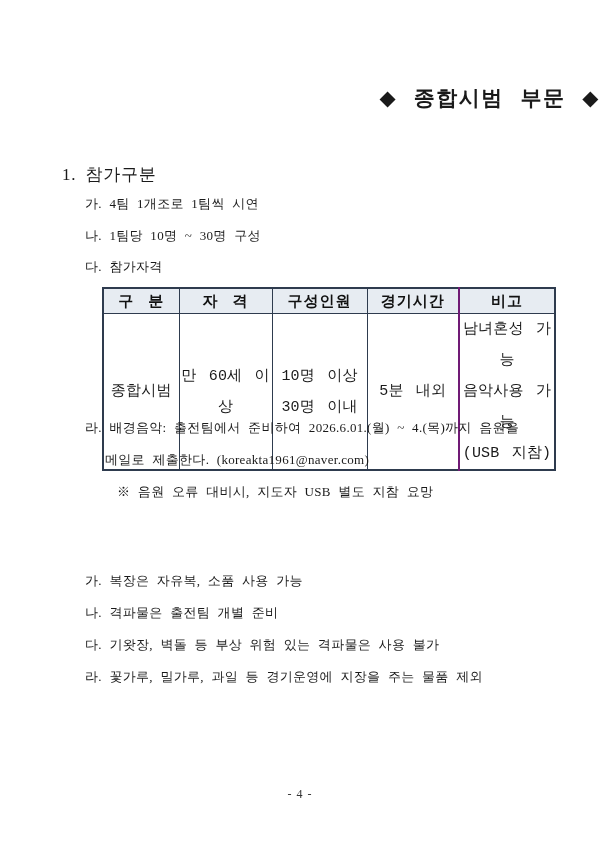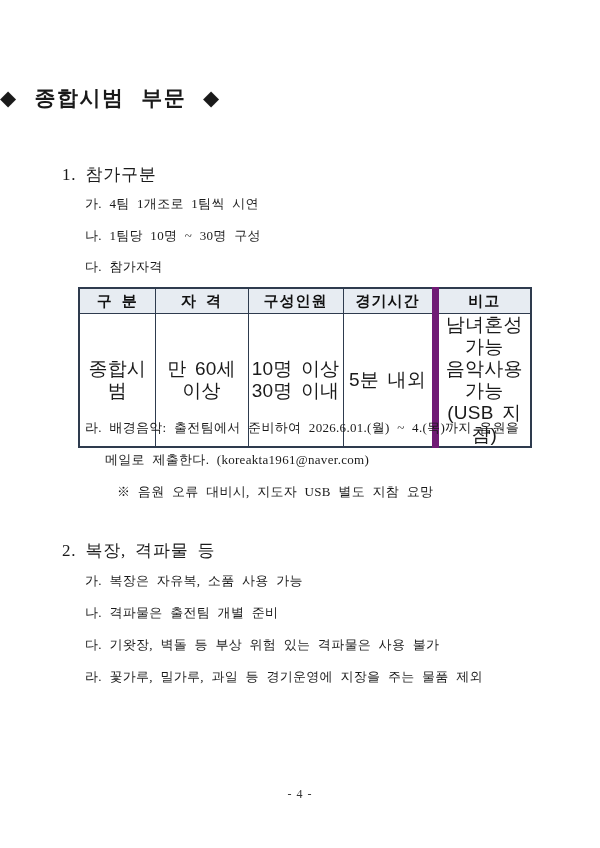--- a/index.html
+++ b/index.html
@@ -9,21 +9,21 @@
     height: 848px;
     background: #ffffff;
     overflow: hidden;
     font-family: "Liberation Serif", "DejaVu Serif", serif;
     color: #1a1a1a;
   }
   .doc-title {
     position: absolute;
     top: 84px; left: 0;
     width: 600px;
-    text-align: left;
+    text-align: right;
     font-size: 21px;
     font-weight: bold;
     letter-spacing: 1.5px;
     word-spacing: 10px;
   }
   .sec-heading {
     position: absolute;
     left: 62px;
     font-size: 17px;
     font-weight: normal;
@@ -34,51 +34,51 @@
   .item {
     position: absolute;
     left: 85px;
     font-size: 13px;
     letter-spacing: 0.3px;
     word-spacing: 4px;
     white-space: nowrap;
   }
   .spec-table {
     position: absolute;
-    top: 287px; left: 78px;
+    top: 287px; left: 102px;
     border-collapse: collapse;
     table-layout: fixed;
     width: 452px;
     border: 2px solid #2e3b4e;
-    font-family: Liberation Sans, sans-serif;
+    font-family: Liberation Mono, monospace;
   }
   .spec-table th, .spec-table td {
     border: 1px solid #2e3b4e;
     text-align: center;
     vertical-align: middle;
     padding: 0;
     overflow: hidden;
   }
   .spec-table th {
     background: #e7ecf2;
     height: 24px;
     font-size: 15px;
     font-weight: bold;
     letter-spacing: 1px;
     word-spacing: 4px;
     color: #111111;
   }
   .spec-table td {
     height: 88px;
-    font-size: 19px;
+    font-size: 15px;
     letter-spacing: 0.2px;
     word-spacing: 3px;
-    line-height: 22px;
+    line-height: 31px;
   }
-  .spec-table .col-bigo { border-left: 7px solid #701a75; margin-top: 40px; }
+  .spec-table .col-bigo { border-left: 2px solid #701a75; margin-top: 40px; }
   .page-footer {
     position: absolute;
     top: 787px; left: 0;
     width: 600px;
     text-align: center;
     font-size: 12px;
     letter-spacing: 1px;
     color: #333333;
   }
 </style>
@@ -126,21 +126,20 @@
           <span>(USB 지참)</span>
         </td>
       </tr>
     </tbody>
   </table>
 
   <div class="item" style="top:419px">라. 배경음악: 출전팀에서 준비하여 2026.6.01.(월) ~ 4.(목)까지 음원을</div>
   <div class="item" style="top:451px; left:105px">메일로 제출한다. (koreakta1961@naver.com)</div>
   <div class="item" style="top:483px; left:117px">※ 음원 오류 대비시, 지도자 USB 별도 지참 요망</div>
 
-  <div class="sec-heading" style="top:539px">2. 복장, 격파물 등</div>
   <div class="item" style="top:572px">가. 복장은 자유복, 소품 사용 가능</div>
   <div class="item" style="top:604px">나. 격파물은 출전팀 개별 준비</div>
   <div class="item" style="top:636px">다. 기왓장, 벽돌 등 부상 위험 있는 격파물은 사용 불가</div>
   <div class="item" style="top:668px">라. 꽃가루, 밀가루, 과일 등 경기운영에 지장을 주는 물품 제외</div>
 
   <div class="page-footer">- 4 -</div>
 
 </div>
 
 </body></html>

